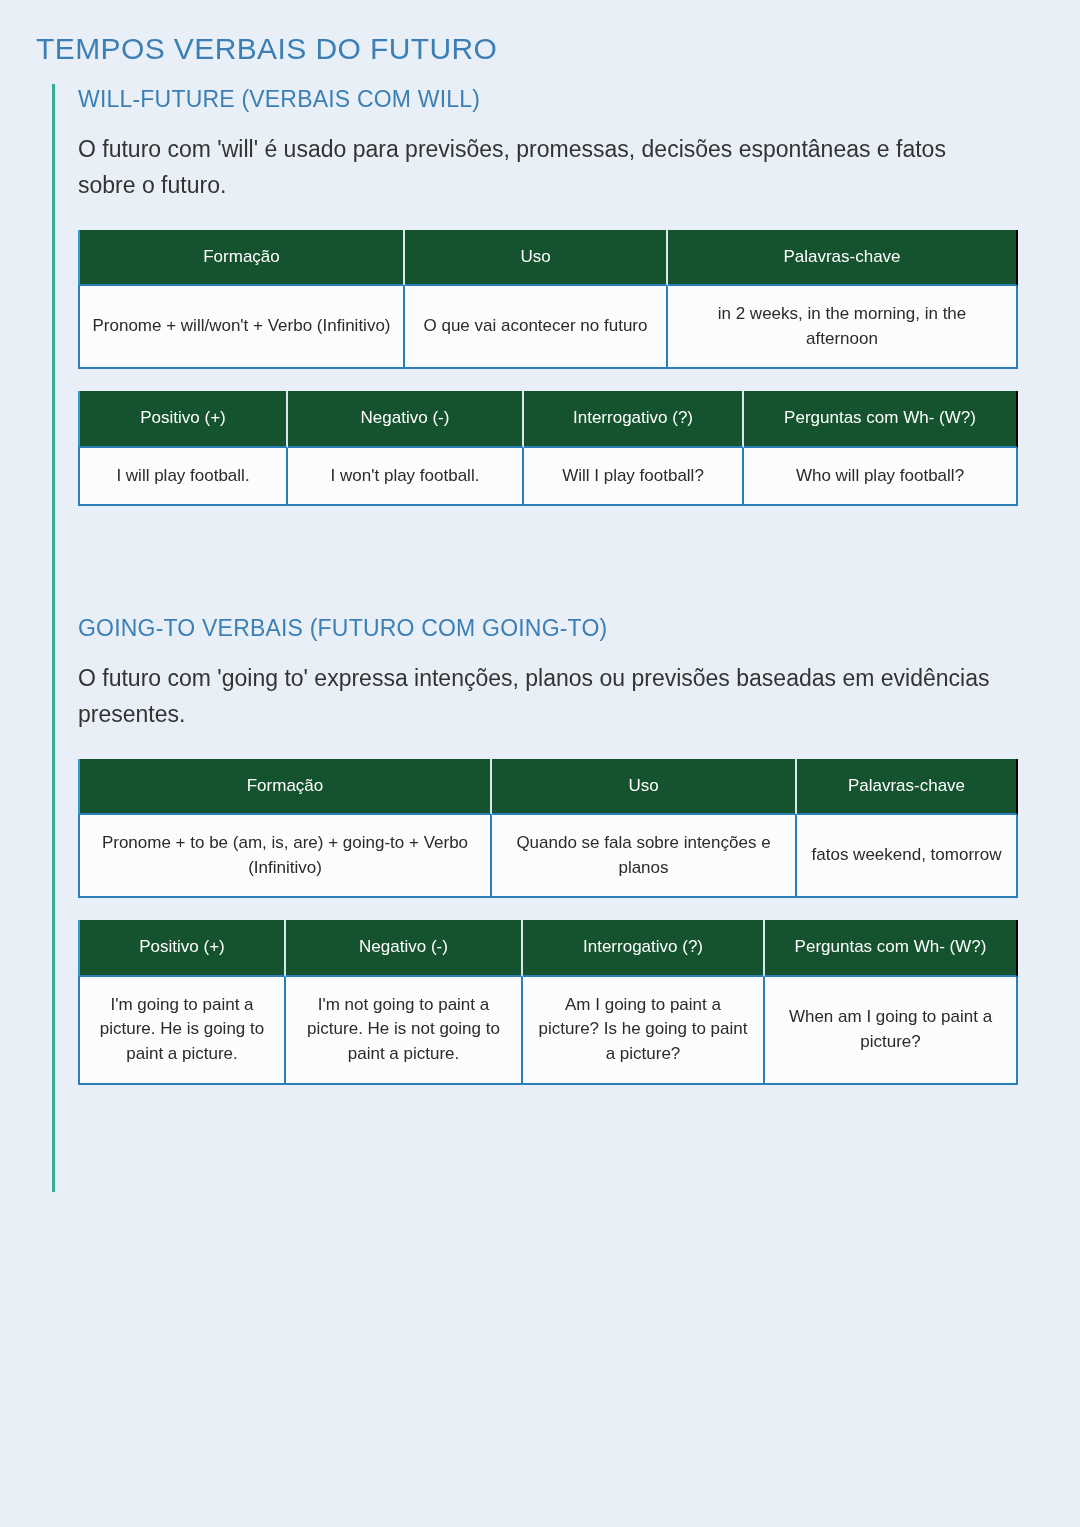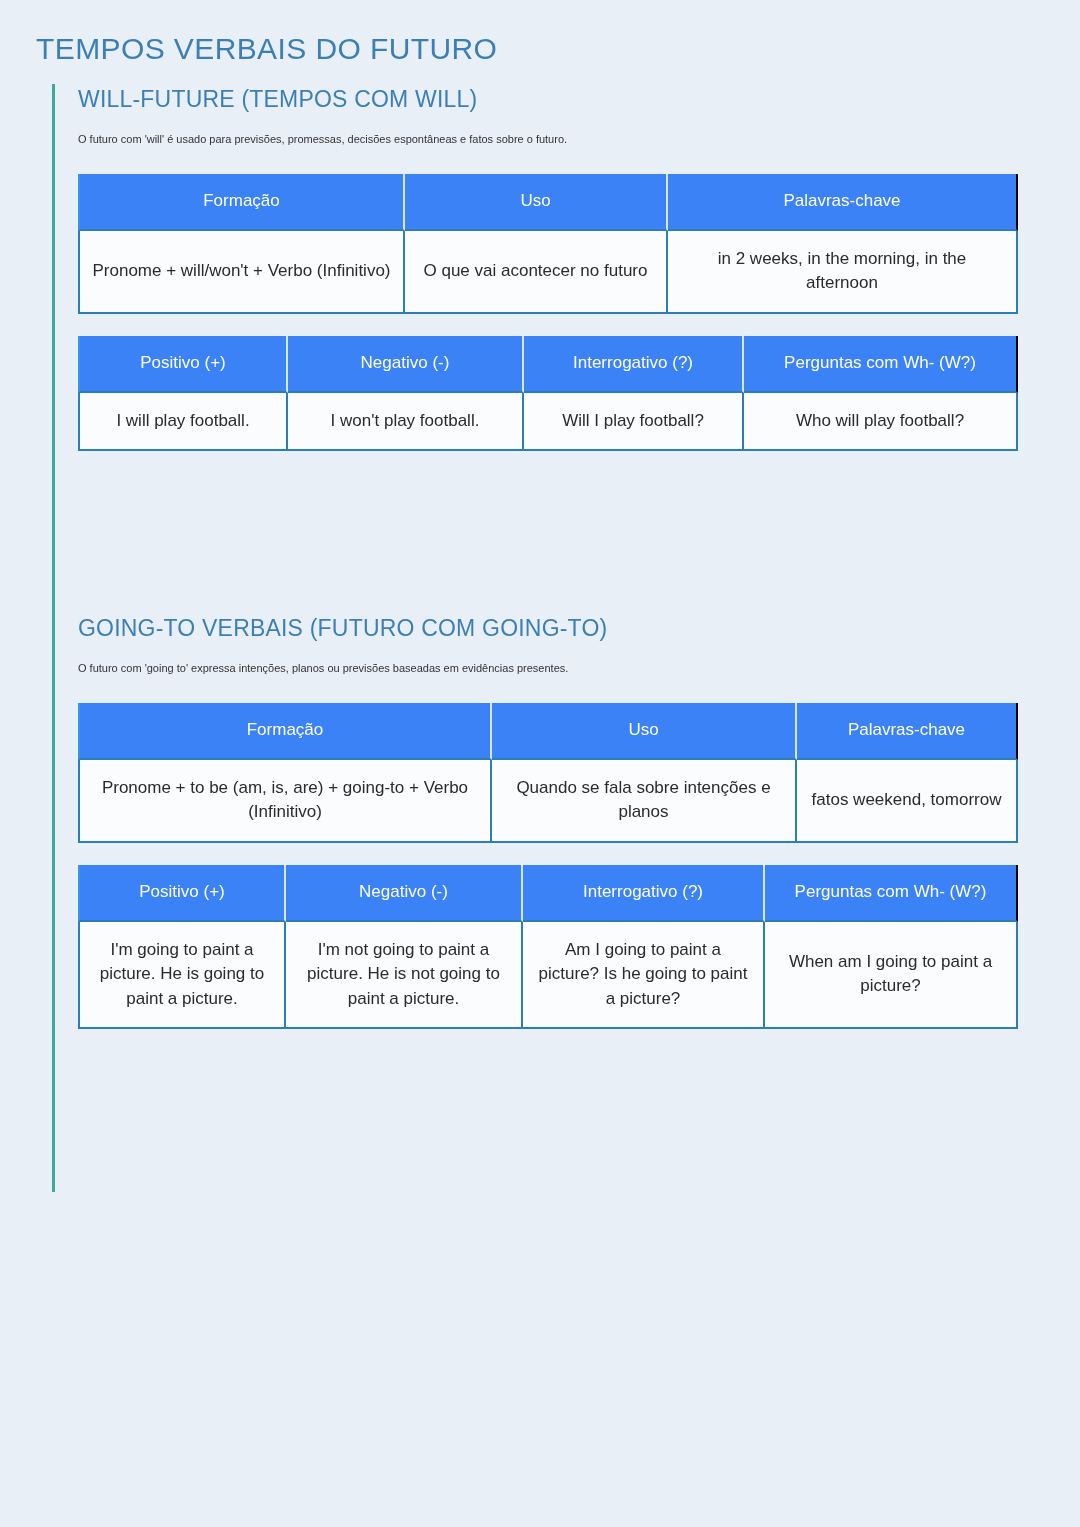--- a/index.html
+++ b/index.html
@@ -56,38 +56,38 @@
   .section-heading {
     font-size: 23px;
     color: #3b7fb5;
     font-weight: 400;
     letter-spacing: 0.2px;
     margin: 0 0 18px 0;
     white-space: nowrap;
   }
 
   .section-desc {
-    font-size: 11px;
+    font-size: 23px;
     line-height: 1.58;
     color: #333333;
     margin: 0 0 26px 0;
     max-width: 930px;
     font-weight: 400;
   }
 
   
   .tbl {
     border-collapse: separate;
     border-spacing: 0;
     table-layout: fixed;
     width: 940px;
     margin: 0 0 22px 0;
   }
   .tbl th {
-    background: #3b82f6;
+    background: #14532d;
     color: #ffffff;
     font-weight: 400;
     font-size: 17px;
     line-height: 1.32;
     text-align: center;
     padding: 16px 10px;
     vertical-align: middle;
     border-right: 2px solid #d8e6f2;
     border-bottom: 2px solid #2a7fb8;
   }
@@ -113,21 +113,21 @@
 <body>
 
 <div class="page">
 
   <h1 class="page-title">TEMPOS VERBAIS DO FUTURO</h1>
 
   <div class="accent-rail"></div>
 
   <div class="section section-1">
 
-    <h2 class="section-heading">WILL-FUTURE (TEMPOS COM WILL)</h2>
+    <h2 class="section-heading">WILL-FUTURE (VERBAIS COM WILL)</h2>
 
     <p class="section-desc">O futuro com 'will' é usado para previsões, promessas, decisões espontâneas e fatos sobre o futuro.</p>
 
     <table class="tbl">
       <colgroup>
         <col style="width:327px">
         <col style="width:263px">
         <col style="width:350px">
       </colgroup>
       <thead>

